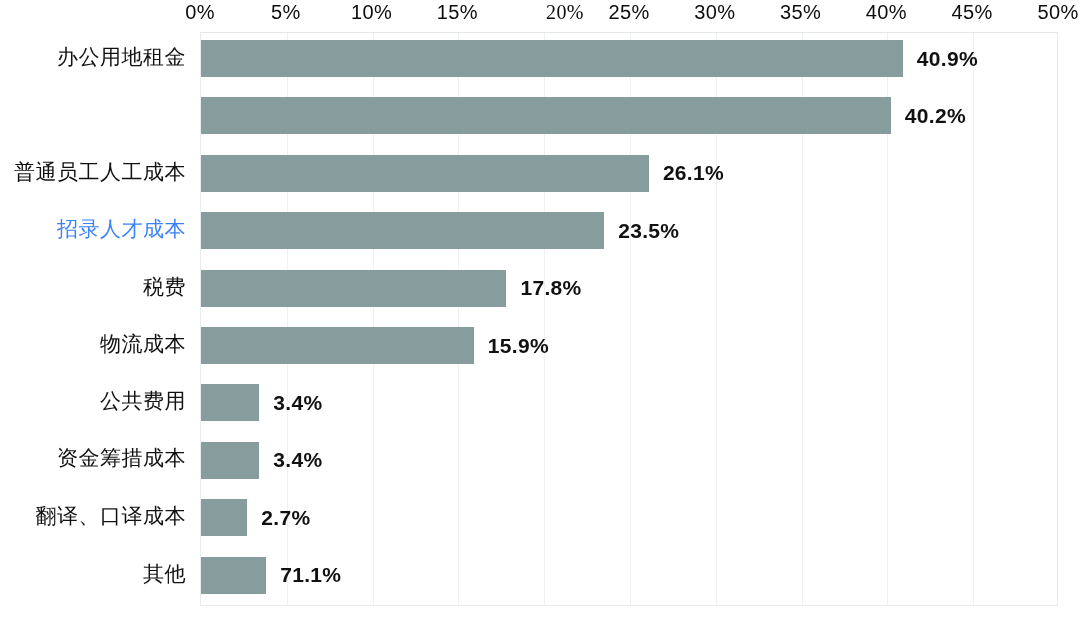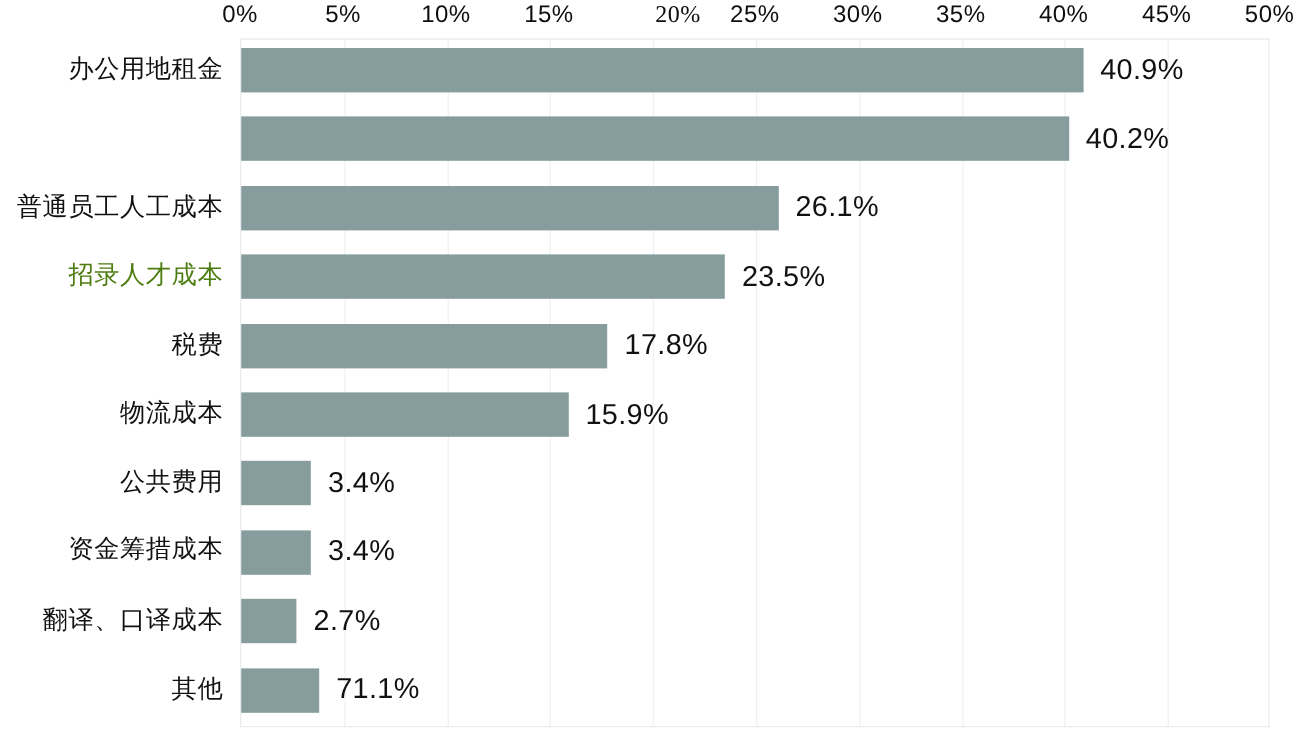--- a/index.html
+++ b/index.html
@@ -81,24 +81,25 @@
     left: 0;
     top: 0;
     height: 37px;
     background: #879c9c;
   }
   .bar-value {
     position: absolute;
     top: 50%;
     transform: translateY(-50%);
     font-family: "Liberation Sans", sans-serif;
-    font-size: 24px;
+    font-size: 21px;
     color: #111111;
     white-space: nowrap;
     letter-spacing: 0.3px;
+    font-weight: bold;
   }
 
   
   #category-labels {
     position: absolute;
     left: 0;
     top: 32px;
     width: 186px;
     height: 574px;
   }
@@ -130,21 +131,21 @@
       <div class="x-tick-label" style="left: 714.8px;">30%</div>
       <div class="x-tick-label" style="left: 800.6px;">35%</div>
       <div class="x-tick-label" style="left: 886.4px;">40%</div>
       <div class="x-tick-label" style="left: 972.2px;">45%</div>
       <div class="x-tick-label" style="left: 1058px;">50%</div>
     </div>
 
   <div id="category-labels">
       <div class="cat-label" style="top: 7px; color: rgb(17, 17, 17);">办公用地租金</div>
       <div class="cat-label" style="top: 121.8px; color: rgb(17, 17, 17);">普通员工人工成本</div>
-      <div class="cat-label" style="top: 179.2px; color: #4d7c0f;">招录人才成本</div>
+      <div class="cat-label" style="top: 179.2px; color: #3b82f6;">招录人才成本</div>
       <div class="cat-label" style="top: 236.6px; color: rgb(17, 17, 17);">税费</div>
       <div class="cat-label" style="top: 351.4px; color: rgb(17, 17, 17);">公共费用</div>
       <div class="cat-label" style="top: 294px; color: rgb(17, 17, 17);">物流成本</div>
       <div class="cat-label" style="top: 408.8px; color: rgb(17, 17, 17); font-family: Liberation Mono, monospace;">资金筹措成本</div>
       <div class="cat-label" style="top: 466.2px; color: rgb(17, 17, 17);">翻译、口译成本</div>
       <div class="cat-label" style="top: 523.6px; color: rgb(17, 17, 17);">其他</div>
     </div>
 
   <div id="plot-area">
     <div id="gridlines">

